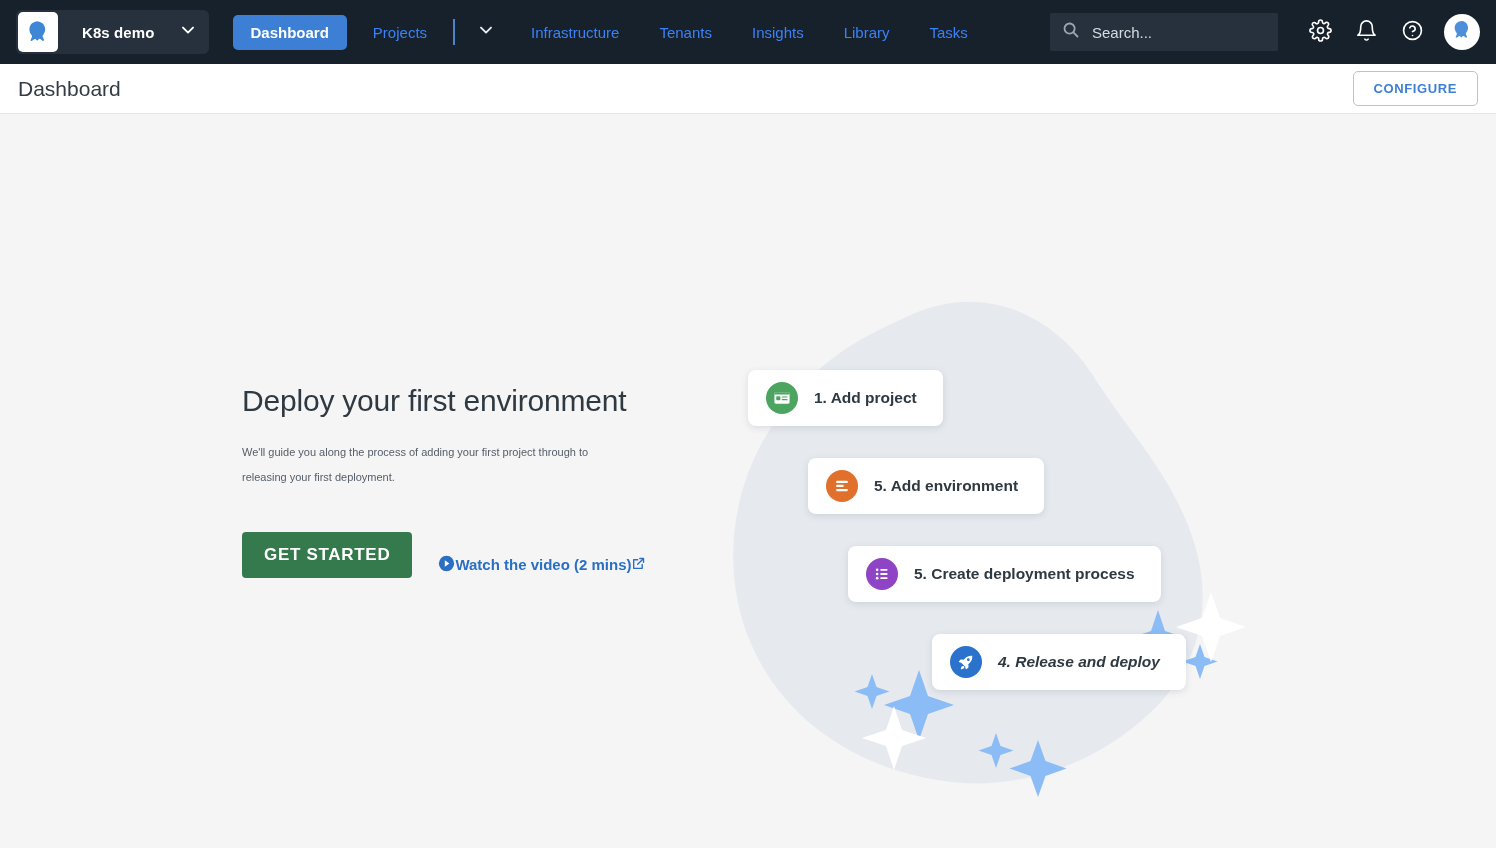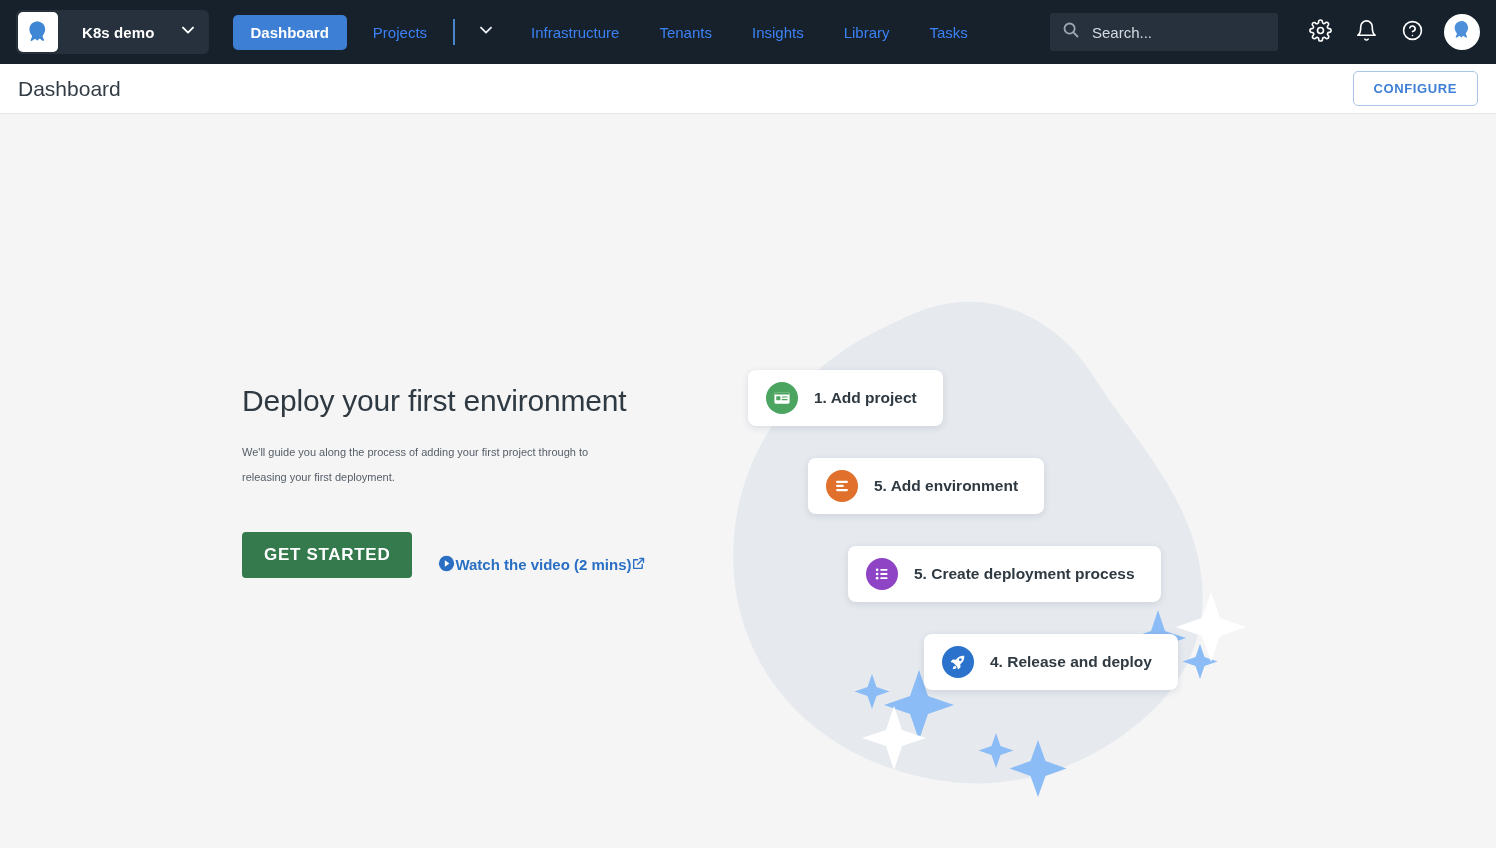--- a/index.html
+++ b/index.html
@@ -241,21 +241,21 @@
   .step-label {
     font-size: 15.5px;
     color: #2f3941;
     font-weight: bold;
     white-space: nowrap;
   }
 
   #card0 { left: 48px;  top: 96px;  }
   #card1 { left: 108px; top: 184px; }
   #card2 { left: 148px; top: 272px; }
-  #card3 { left: 224px; top: 360px; }
+  #card3 { left: 232px; top: 360px; font-style: italic; }
 </style>
 </head>
 <body>
 
 <div class="navbar">
 
   <div class="space-chip">
     <span class="space-logo">
       <svg width="28" height="28" viewBox="0 0 28 28">
         <path d="M14 3.3c-5.1 0-8.6 3.6-8.6 8.1 0 2.6 1.1 4.3 2.1 5.6.6.8.6 1.5.3 2.2l-1.1 2.5c-.4.9.5 1.7 1.3 1.1l2.3-1.6c.6-.4 1.2-.3 1.6.2l.5.7c.5.6 1.3.6 1.7 0l.6-.8c.4-.5 1.1-.6 1.6-.2l2.2 1.6c.8.6 1.8-.2 1.4-1.1l-1.1-2.5c-.3-.7-.3-1.4.3-2.2 1-1.3 2.1-3 2.1-5.6 0-4.5-3.6-8.1-8.6-8.1z" fill="#3f87d4"></path>

